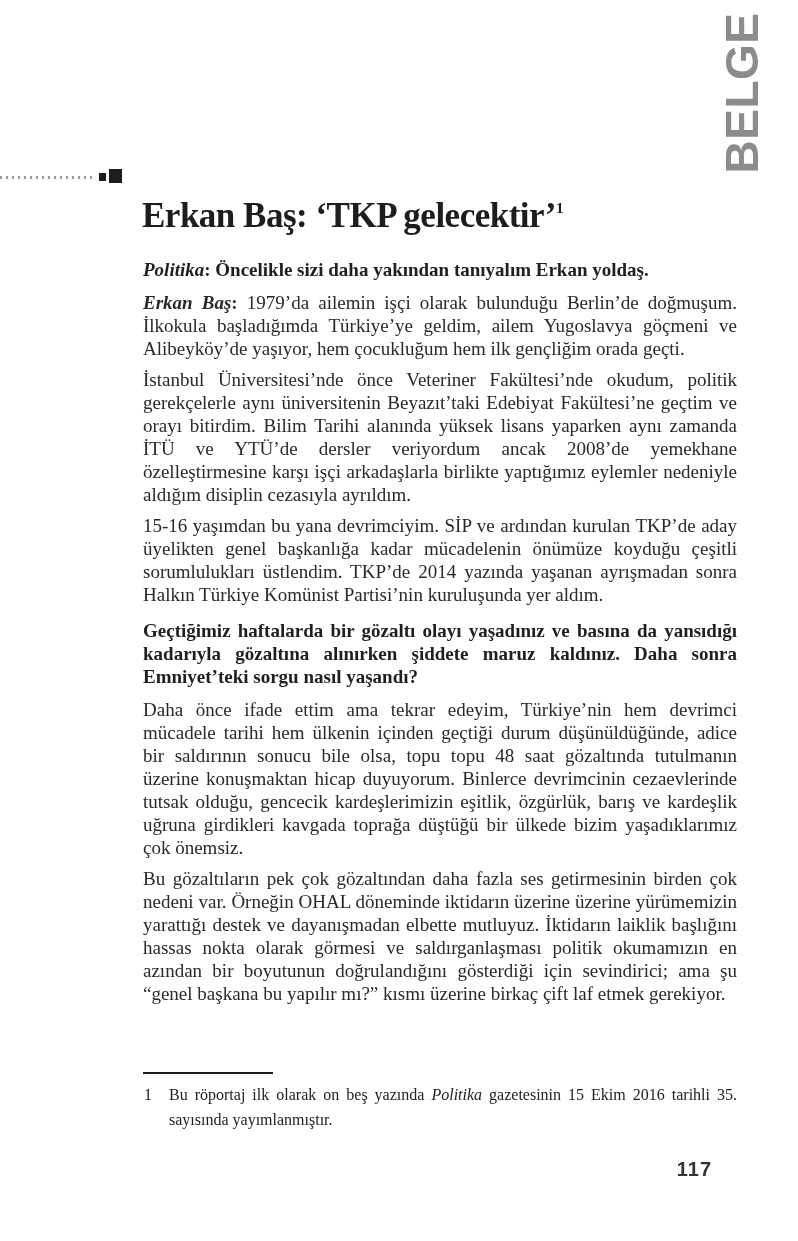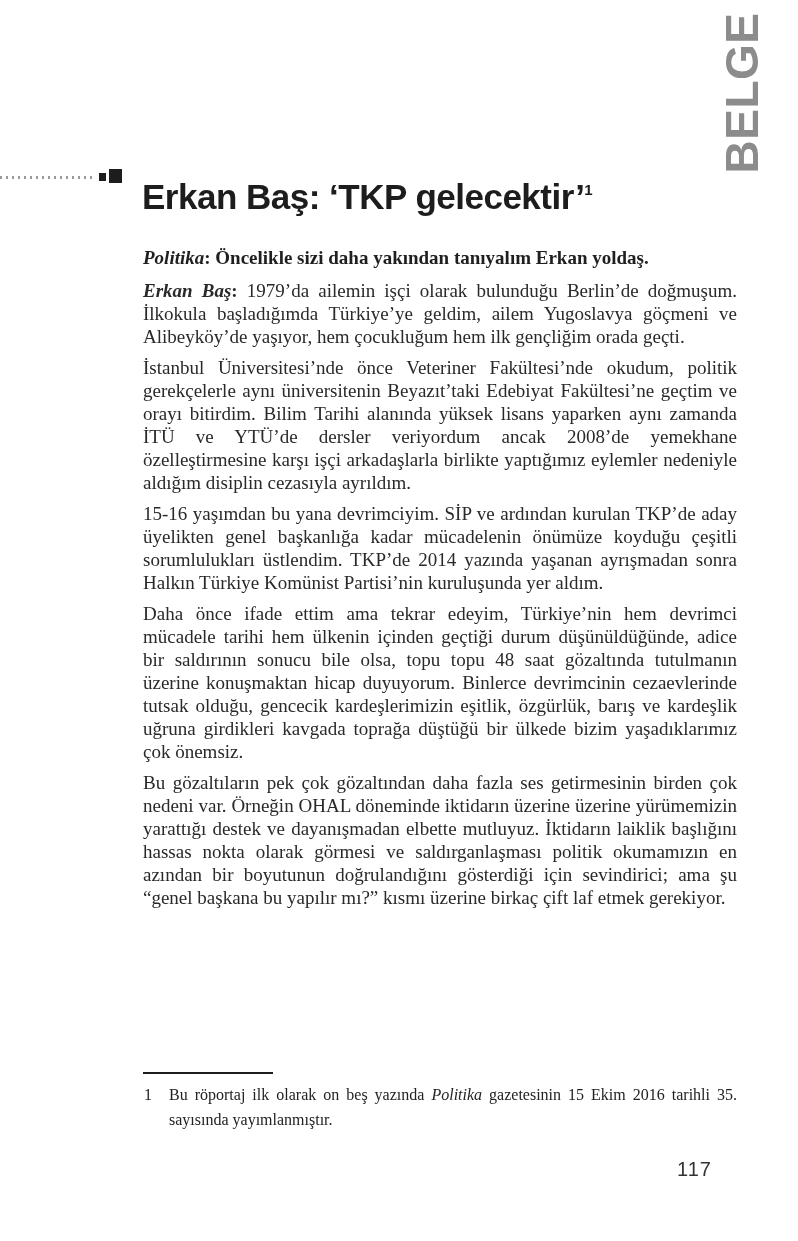--- a/index.html
+++ b/index.html
@@ -55,23 +55,23 @@
     left: 109px;
     top: 169px;
     width: 13px;
     height: 14px;
     background: #1d1d1d;
   }
 
   .page-title {
     position: absolute;
     left: 142px;
-    top: 147px;
+    top: 165px;
     width: 600px;
-    font-family: Liberation Sans, sans-serif;
+    font-family: Liberation Serif, serif;
     font-weight: bold;
     font-size: 35px;
     letter-spacing: -0.5px;
     color: #1d1d1d;
     line-height: 40px;
   }
   .page-title sup {
     font-size: 15px;
     vertical-align: 14px;
     letter-spacing: 0;
@@ -90,21 +90,21 @@
     text-align: justify;
     color: #292929;
     -webkit-hyphens: manual;
     hyphens: manual;
   }
   .para.question {
     font-weight: bold;
     color: #1f1f1f;
     margin: 13px 0 10px 0;
   }
-  .para.question:first-child { margin-top: 4px; }
+  .para.question:first-child { margin-top: 16px; }
   .lead { font-weight: bold; }
   .lead i { font-style: italic; }
 
   .footnote {
     position: absolute;
     left: 143px;
     top: 1072px;
     width: 594px;
     color: #222222;
   }
@@ -126,21 +126,21 @@
     left: 1px;
     top: 0;
   }
   .footnote-body i { font-style: italic; }
 
   .page-number {
     position: absolute;
     right: 86px;
     top: 1158px;
     font-family: "Liberation Sans", sans-serif;
-    font-weight: normal;
+    font-weight: bold;
     font-size: 20px;
     letter-spacing: 1px;
     color: #333333;
   }
 </style>
 </head>
 <body>
 
 <div class="side-label-wrap">
   <div class="side-label">BELGE</div>
@@ -150,20 +150,21 @@
 <div class="deco-sq-small"></div>
 <div class="deco-sq-big"></div>
 
 <h1 class="page-title"><span>Erkan Baş: ‘TKP gelecektir’</span><sup>1</sup></h1>
 
 <div class="article">
     <p class="para question"><b class="lead"><i>Politika</i>:</b> Öncelikle sizi daha yakından tanıyalım Erkan yoldaş.</p>
     <p class="para answer"><b class="lead"><i>Erkan Baş</i>:</b> 1979’da ailemin işçi olarak bulunduğu Berlin’de doğmuşum. İlkokula başladığımda Türkiye’ye geldim, ailem Yugoslavya göçmeni ve Alibeyköy’de yaşıyor, hem çocukluğum hem ilk gençliğim orada geçti.</p>
     <p class="para answer">İstanbul Üniversitesi’nde önce Veteriner Fakültesi’nde okudum, politik gerekçelerle aynı üniversitenin Beyazıt’taki Edebiyat Fakültesi’ne geç­tim ve orayı bitirdim. Bilim Tarihi alanında yüksek lisans yaparken aynı zamanda İTÜ ve YTÜ’de dersler veriyordum ancak 2008’de yemekhane özelleştirmesine karşı işçi arkadaşlarla birlikte yaptığımız eylemler ne­deniyle aldığım disiplin cezasıyla ayrıldım.</p>
     <p class="para answer">15-16 yaşımdan bu yana devrimciyim. SİP ve ardından kurulan TKP’de aday üyelikten genel başkanlığa kadar mücadelenin önümüze koydu­ğu çeşitli sorumlulukları üstlendim. TKP’de 2014 yazında yaşanan ay­rışmadan sonra Halkın Türkiye Komünist Partisi’nin kuruluşunda yer aldım.</p>
+    <p class="para question">Geçtiğimiz haftalarda bir gözaltı olayı yaşadınız ve basına da yan­sıdığı kadarıyla gözaltına alınırken şiddete maruz kaldınız. Daha sonra Emniyet’teki sorgu nasıl yaşandı?</p>
     <p class="para answer">Daha önce ifade ettim ama tekrar edeyim, Türkiye’nin hem devrimci mücadele tarihi hem ülkenin içinden geçtiği durum düşünüldüğünde, adice bir saldırının sonucu bile olsa, topu topu 48 saat gözaltında tu­tulmanın üzerine konuşmaktan hicap duyuyorum. Binlerce devrimcinin cezaevlerinde tutsak olduğu, gencecik kardeşlerimizin eşitlik, özgürlük, barış ve kardeşlik uğruna girdikleri kavgada toprağa düştüğü bir ülkede bizim yaşadıklarımız çok önemsiz.</p>
     <p class="para answer">Bu gözaltıların pek çok gözaltından daha fazla ses getirmesinin birden çok nedeni var. Örneğin OHAL döneminde iktidarın üzerine üzerine yü­rümemizin yarattığı destek ve dayanışmadan elbette mutluyuz. İktidarın laiklik başlığını hassas nokta olarak görmesi ve saldırganlaşması politik okumamızın en azından bir boyutunun doğrulandığını gösterdiği için sevindirici; ama şu “genel başkana bu yapılır mı?” kısmı üzerine birkaç çift laf etmek gerekiyor.</p>
   </div>
 
 <div class="footnote">
   <div class="footnote-rule"></div>
   <div class="footnote-body">
     <span class="footnote-num">1</span>
     <span>Bu röportaj ilk olarak on beş yazında </span><i>Politika</i><span> gazetesinin 15 Ekim 2016 tarihli 35. sayısında yayımlanmıştır.</span>
   </div>

